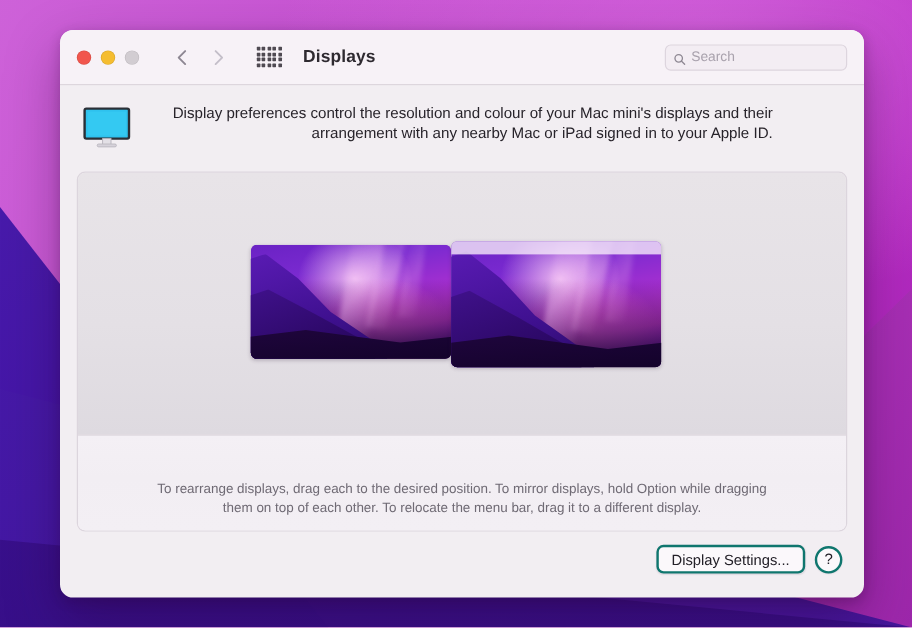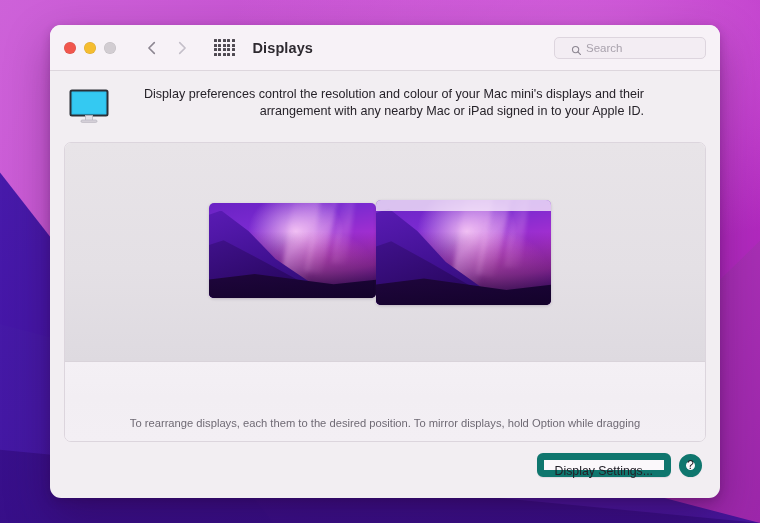--- a/index.html
+++ b/index.html
@@ -94,21 +94,21 @@
   }
 
   #search {
     position: absolute;
     right: 14px; top: 50%; transform: translateY(-50%);
     width: 152px; height: 22px;
     background: #f3edf3;
     border: 1px solid #ddd5de;
     border-radius: 5px;
     display: flex; align-items: center;
-    padding: 0 16px;
+    padding: 0 6px;
   }
   #search .mag { width: 11px; height: 11px; flex-shrink: 0; margin-right: 4px; }
   #search-input {
     border: none; outline: none; background: transparent;
     font-family: "Liberation Sans", sans-serif;
     font-size: 11.5px; color: #3a353c; width: 100%;
   }
   #search-input::placeholder { color: #a9a2ad; }
 
   
@@ -221,21 +221,21 @@
   
   #footer {
     display: flex;
     justify-content: flex-end;
     align-items: center;
     gap: 8px;
     padding: 11px 4px 0 4px;
   }
   .btn {
     background: #fbf8fb;
-    border: 7px solid #0f766e;
+    border: 2px solid #0f766e;
     border-radius: 6px;
     font-family: "Liberation Sans", sans-serif;
     font-size: 12.3px;
     color: #232028;
     padding: 4px 11px;
     height: 24px;
     line-height: 15px;
     box-shadow: 0 0.5px 1px rgba(60,40,70,0.10);
     cursor: default;
   }
@@ -358,21 +358,22 @@
 
         </div>
 
         <div id="desk">
           
 
           
         </div>
 
         <div id="hint">
-          <div>To rearrange displays, each them to the desired position. To mirror displays, hold Option while dragging</div>
+          <div>To rearrange displays, drag each to the desired position. To mirror displays, hold Option while dragging</div>
+          <div>them on top of each other. To relocate the menu bar, drag it to a different display.</div>
         </div>
       </div>
 
       <div id="footer">
         <button class="btn">Display Settings...</button>
         <button class="btn" id="help-btn">?</button>
       </div>
 
     </div>
   </div>

